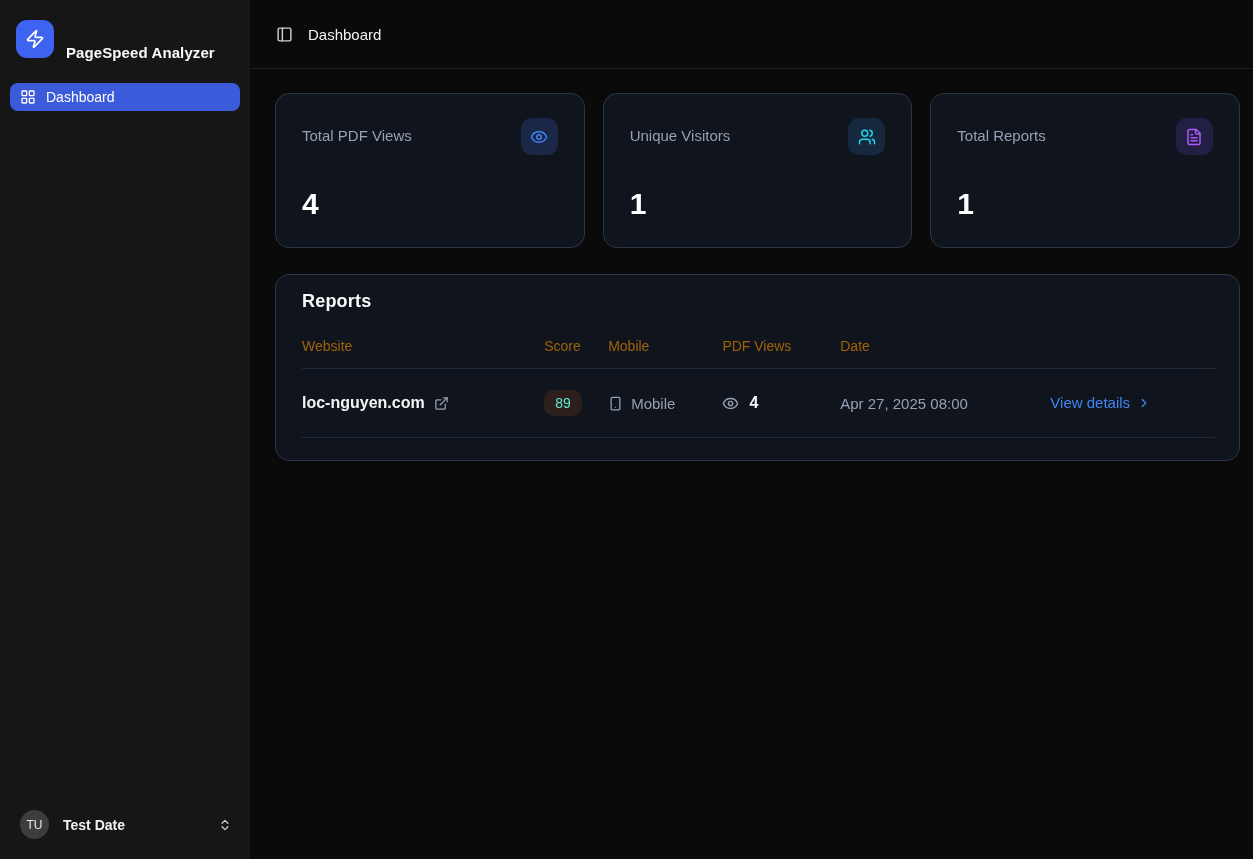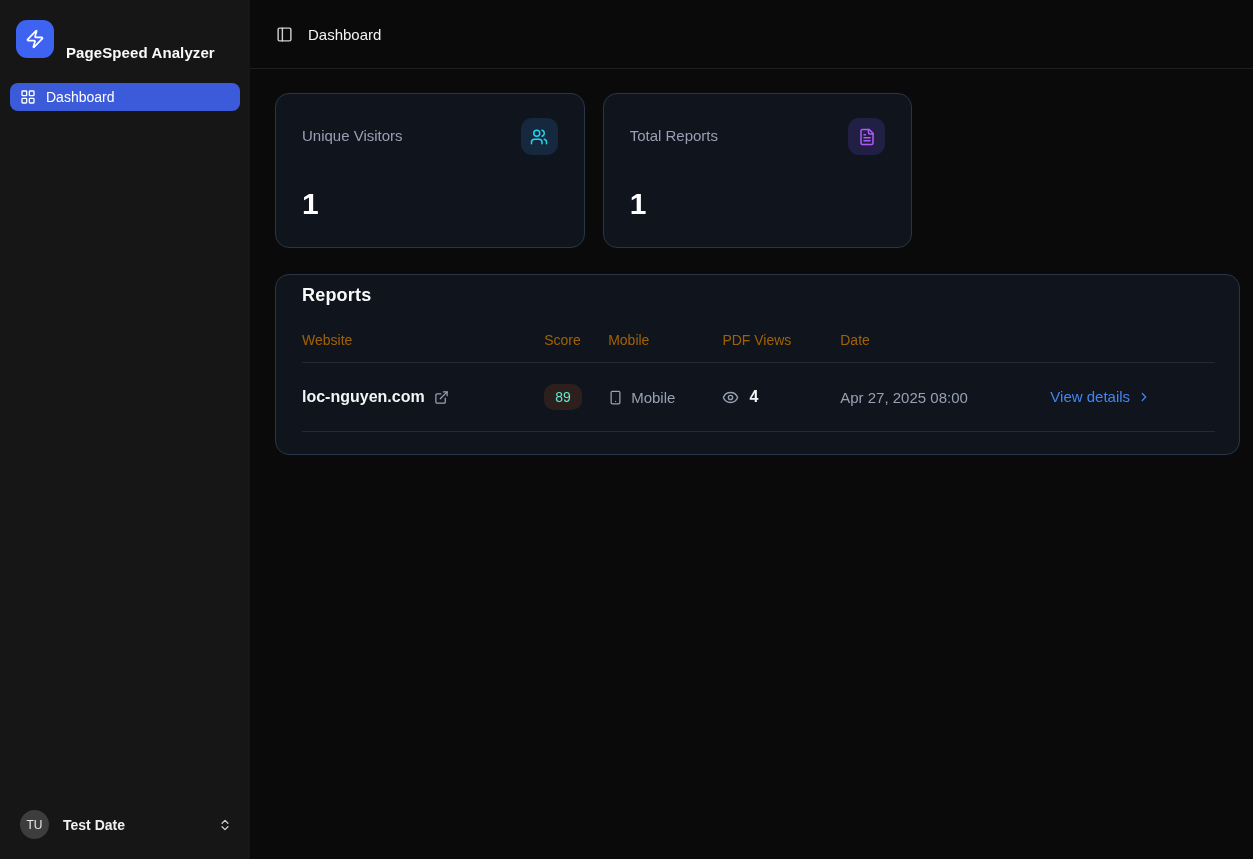--- a/index.html
+++ b/index.html
@@ -96,21 +96,21 @@
     width: 37px; height: 37px; border-radius: 11px;
     display: flex; align-items: center; justify-content: center;
     flex: none;
   }
   .chip-blue   { background: #1b2746; color: #3f82f6; }
   .chip-cyan   { background: #15283e; color: #22d3ee; }
   .chip-purple { background: #221f44; color: #ad5cf5; }
   .stat-value { margin-top: auto; font-size: 30px; font-weight: 700; color: #ffffff; letter-spacing: .5px; }
 
   
-  .reports-card { margin-top: 26px; padding: 10px 24px 22px 26px; }
+  .reports-card { margin-top: 26px; padding: 16px 24px 22px 26px; }
   .reports-title { font-size: 18px; font-weight: 700; color: #fafafa; letter-spacing: .2px; }
   table.reports { width: 100%; border-collapse: collapse; margin-top: 16px; table-layout: fixed; }
   table.reports th {
     text-align: left; font-weight: 400;
     font-size: 14px; color: #a16207;
     padding: 10px 0 14px 0;
     border-bottom: 1px solid #212b3b;
   }
   table.reports td {
     padding: 21px 0;
@@ -201,20 +201,32 @@
           <rect x="3" y="3" width="18" height="18" rx="2"></rect>
           <path d="M9 3v18"></path>
         </svg>
     </span>
     <span class="topbar-title">Dashboard</span>
   </div>
 
   <div class="content">
 
     <section class="stats">
+      <div class="card stat-card">
+        <div class="stat-top">
+          <span class="stat-label">Total PDF Views</span>
+          <div class="icon-chip chip-blue">
+            <svg width="18" height="18" viewBox="0 0 24 24" fill="none" stroke="currentColor" stroke-width="2" stroke-linecap="round" stroke-linejoin="round">
+                <path d="M2.06 12.35a1 1 0 0 1 0-.7 10.75 10.75 0 0 1 19.88 0 1 1 0 0 1 0 .7 10.75 10.75 0 0 1-19.88 0"></path>
+                <circle cx="12" cy="12" r="3"></circle>
+              </svg>
+          </div>
+        </div>
+        <div class="stat-value">4</div>
+      </div>
 
       <div class="card stat-card">
         <div class="stat-top">
           <span class="stat-label">Unique Visitors</span>
           <div class="icon-chip chip-cyan">
             <svg width="18" height="18" viewBox="0 0 24 24" fill="none" stroke="currentColor" stroke-width="2" stroke-linecap="round" stroke-linejoin="round">
                 <path d="M16 21v-2a4 4 0 0 0-4-4H6a4 4 0 0 0-4 4v2"></path>
                 <circle cx="9" cy="7" r="4"></circle>
                 <path d="M22 21v-2a4 4 0 0 0-3-3.87"></path>
                 <path d="M16 3.13a4 4 0 0 1 0 7.75"></path>

